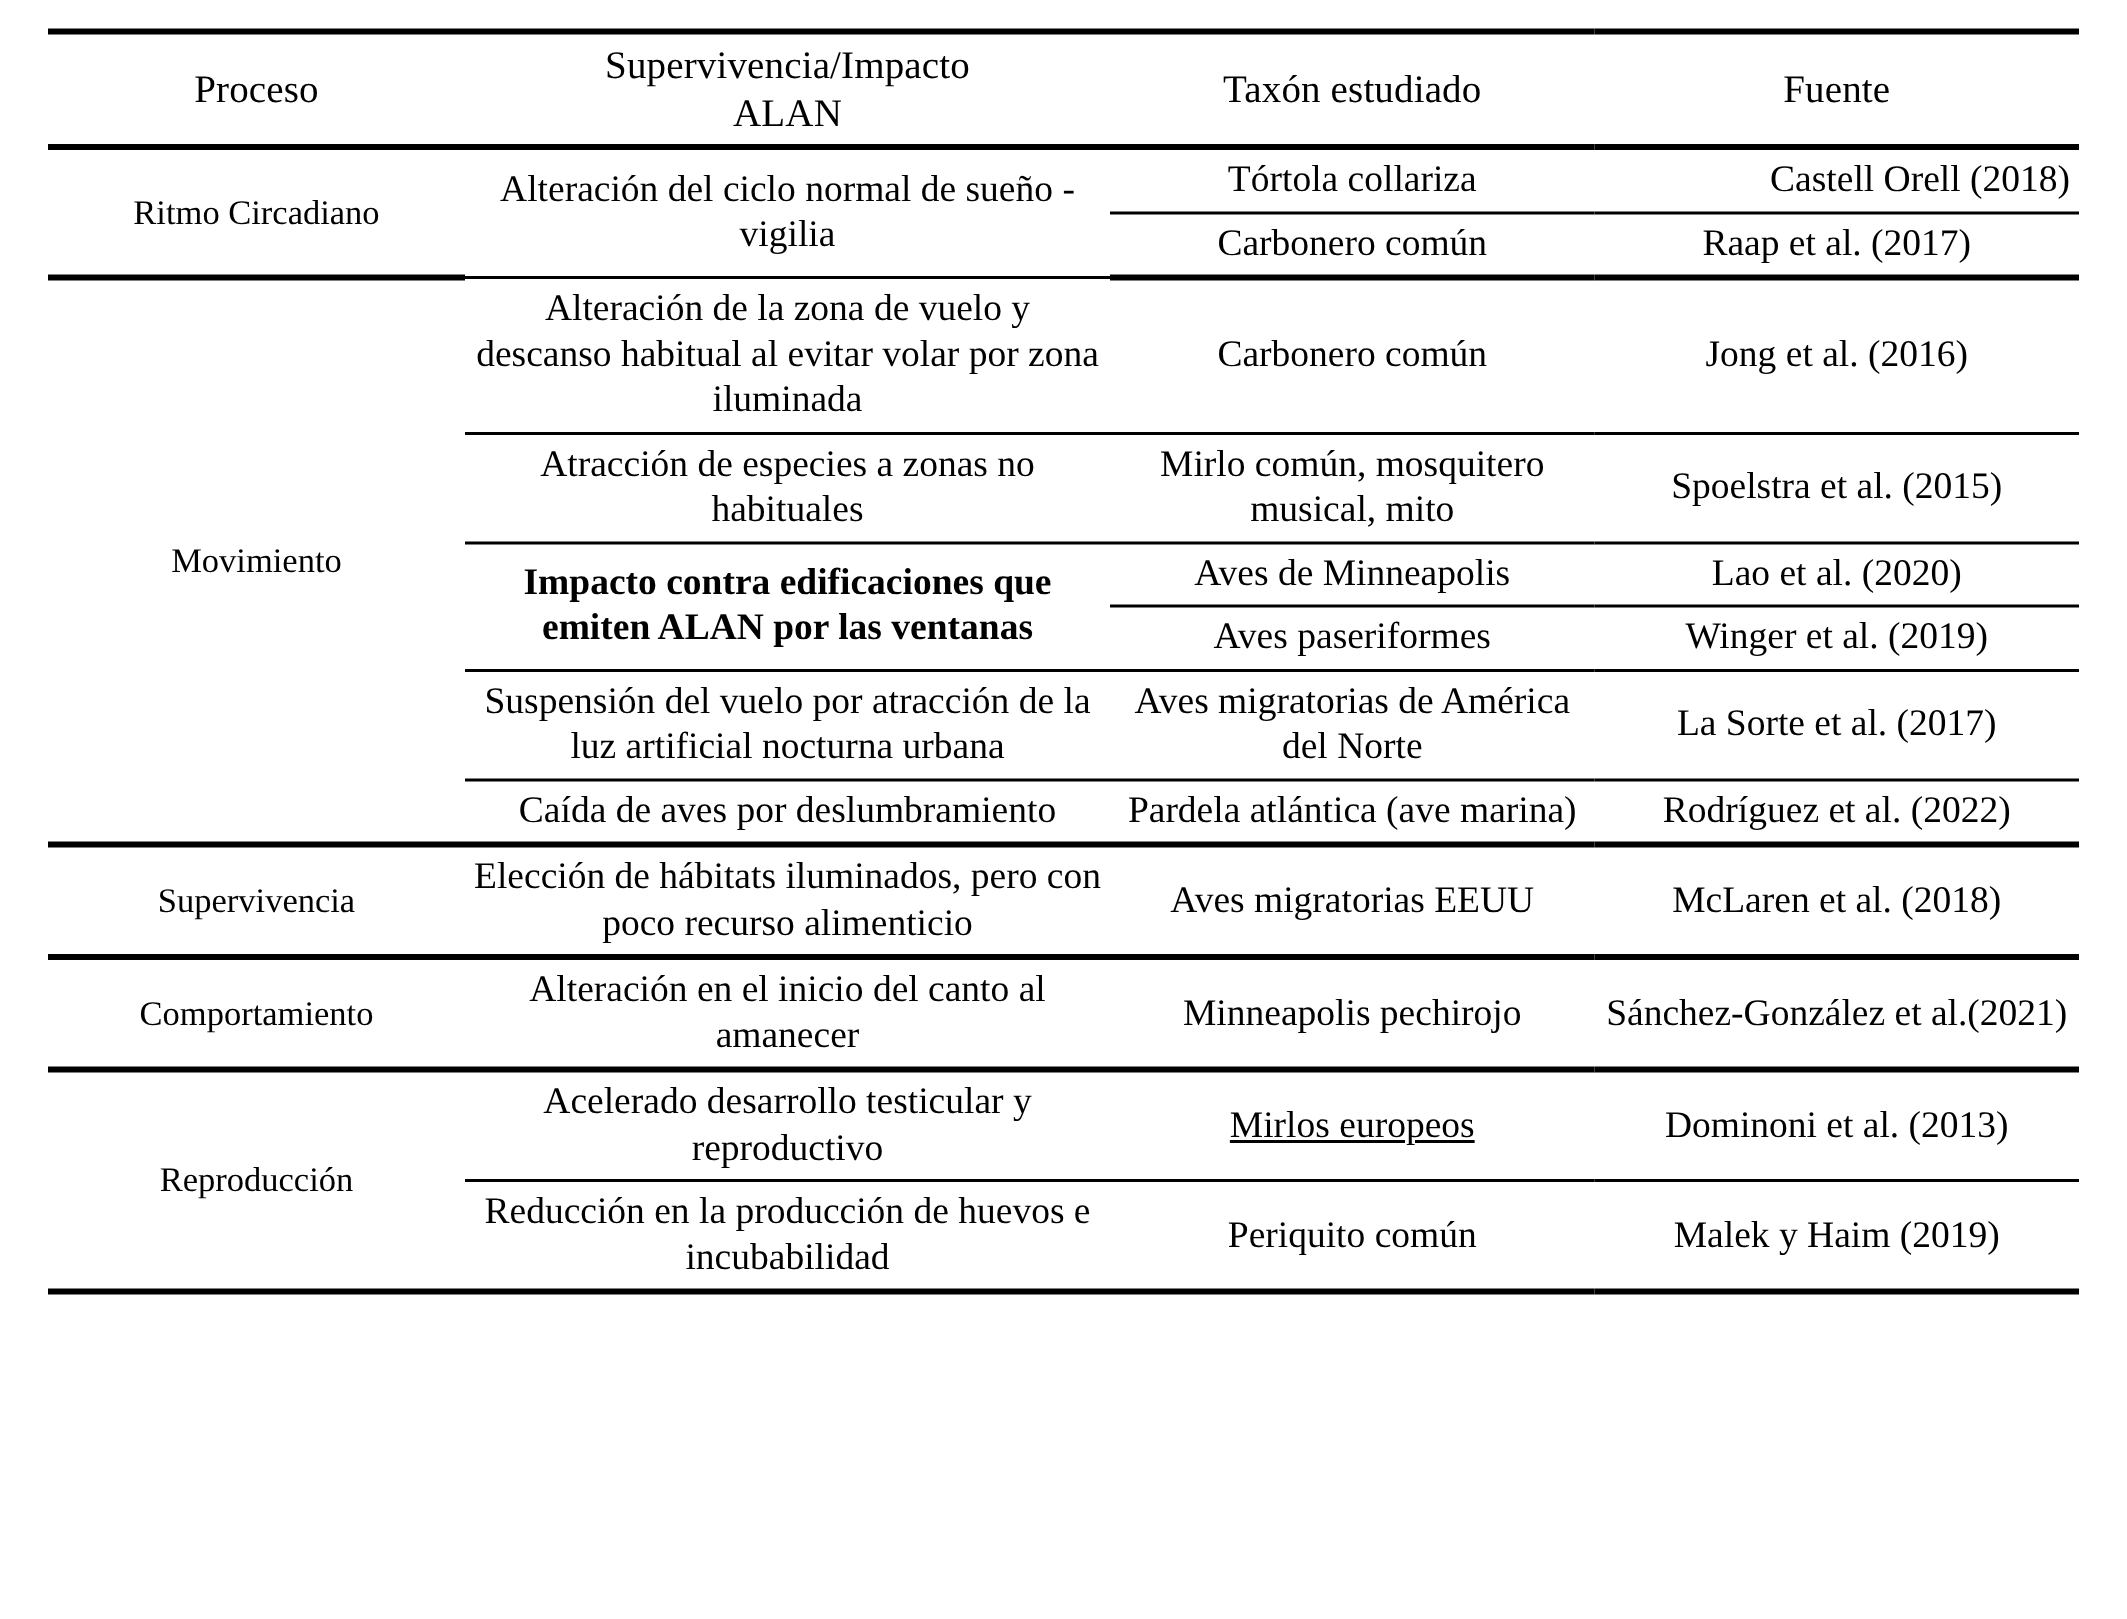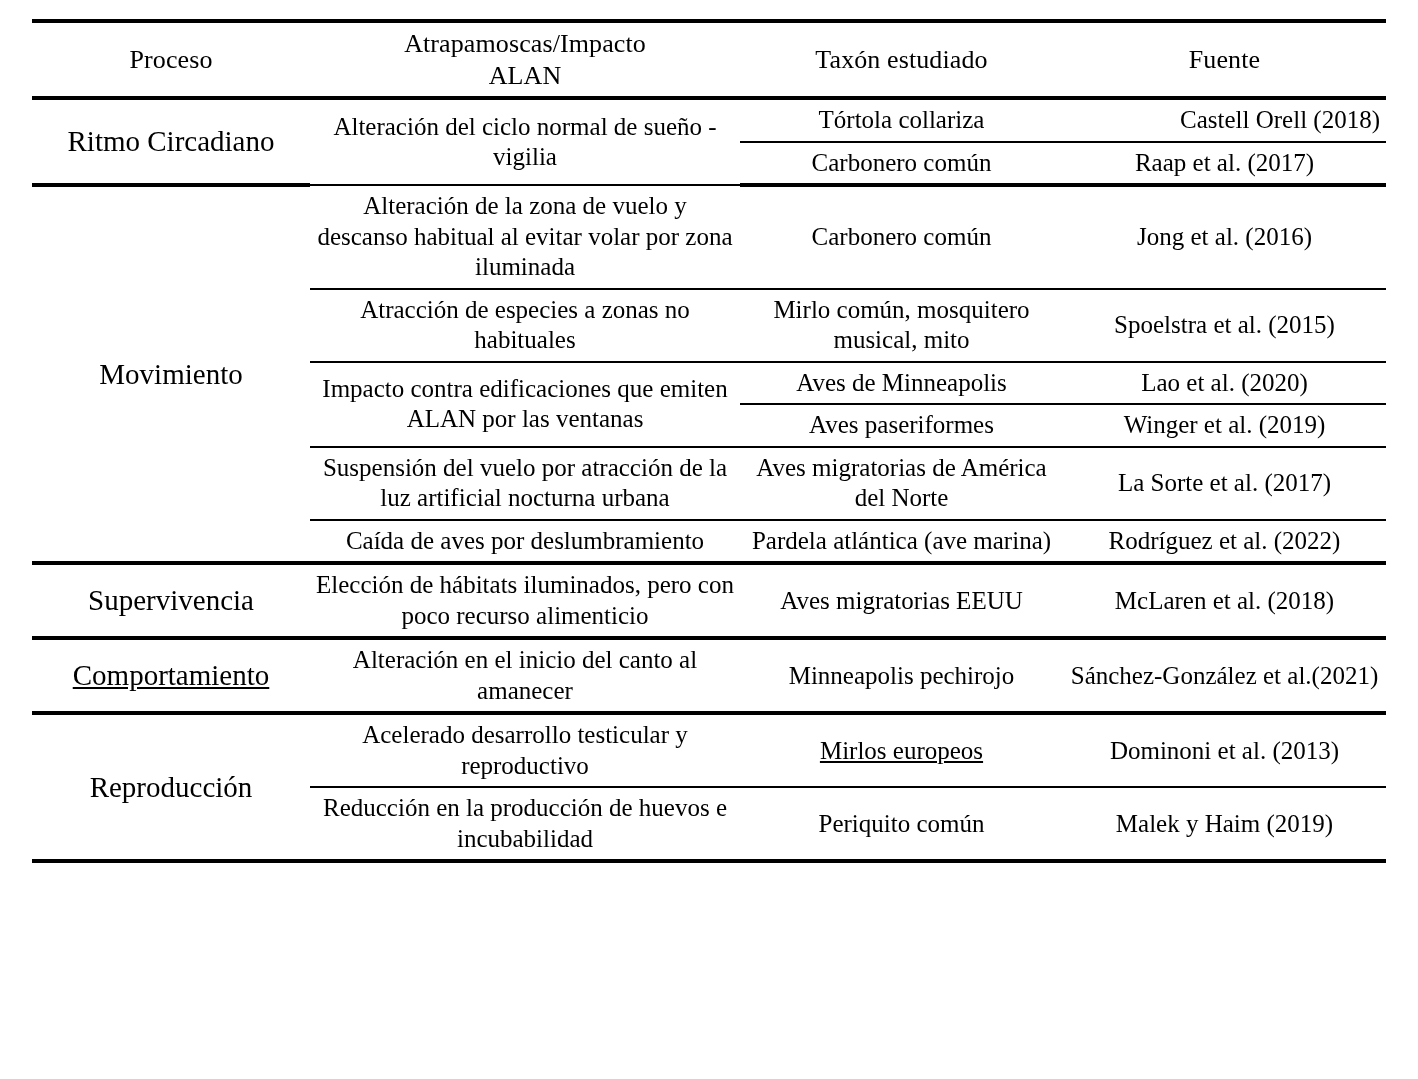--- a/index.html
+++ b/index.html
@@ -54,41 +54,41 @@
     font-weight: bold;
     font-size: 26px;
     padding-top: 12px;
     padding-bottom: 14px;
     letter-spacing: 0.1px;
   }
 
   thead tr.header-row th { border-bottom: 4px solid #000; }
 
   td.proceso-cell {
-    font-size: 29px;
+    font-size: 23px;
   }
 
   .nowrapline { display: block; }
 </style>
 </head>
 <body>
 
 <div class="table-wrap">
   <table class="alan-table">
     <colgroup>
       <col class="c-proceso">
       <col class="c-consecuencia">
       <col class="c-taxon">
       <col class="c-fuente">
     </colgroup>
     <thead>
       <tr class="header-row rule-top">
         <th>Proceso</th>
         <th>
-          <span class="nowrapline">Atrapamoscas/Impacto</span>
+          <span class="nowrapline">Supervivencia/Impacto</span>
           <span class="nowrapline">ALAN</span>
         </th>
         <th>Taxón estudiado</th>
         <th>Fuente</th>
       </tr>
     </thead>
     <tbody id="tbody">
         <tr>
           <td class="proceso-cell" rowspan="2" style="border-bottom: 4px solid rgb(0, 0, 0);">Ritmo Circadiano</td>
           <td rowspan="2" style="border-bottom: 2px solid rgb(0, 0, 0);">Alteración del ciclo normal de sueño - vigilia</td>
@@ -104,21 +104,21 @@
           <td rowspan="1" style="border-bottom: 2px solid rgb(0, 0, 0);">Alteración de la zona de vuelo y descanso habitual al evitar volar por zona iluminada</td>
           <td style="border-bottom: 2px solid rgb(0, 0, 0);">Carbonero común</td>
           <td style="border-bottom: 2px solid rgb(0, 0, 0);">Jong et al. (2016)</td>
         </tr>
         <tr>
           <td rowspan="1" style="border-bottom: 2px solid rgb(0, 0, 0);">Atracción de especies a zonas no habituales</td>
           <td style="border-bottom: 2px solid rgb(0, 0, 0);">Mirlo común, mosquitero musical, mito</td>
           <td style="border-bottom: 2px solid rgb(0, 0, 0);">Spoelstra et al. (2015)</td>
         </tr>
         <tr>
-          <td rowspan="2" style="border-bottom: 2px solid rgb(0, 0, 0);">Impacto contra edificaciones que emiten ALAN por las ventanas</td>
+          <td rowspan="2" style="border-bottom: 2px solid rgb(0, 0, 0); font-weight: bold;">Impacto contra edificaciones que emiten ALAN por las ventanas</td>
           <td style="border-bottom: 2px solid rgb(0, 0, 0);">Aves de Minneapolis</td>
           <td style="border-bottom: 2px solid rgb(0, 0, 0);">Lao et al. (2020)</td>
         </tr>
         <tr>
           <td style="border-bottom: 2px solid rgb(0, 0, 0);">Aves paseriformes</td>
           <td style="border-bottom: 2px solid rgb(0, 0, 0);">Winger et al. (2019)</td>
         </tr>
         <tr>
           <td rowspan="1" style="border-bottom: 2px solid rgb(0, 0, 0);">Suspensión del vuelo por atracción de la luz artificial nocturna urbana</td>
           <td style="border-bottom: 2px solid rgb(0, 0, 0);">Aves migratorias de América del Norte</td>
@@ -129,21 +129,21 @@
           <td style="border-bottom: 4px solid rgb(0, 0, 0);">Pardela atlántica (ave marina)</td>
           <td style="border-bottom: 4px solid rgb(0, 0, 0);">Rodríguez et al. (2022)</td>
         </tr>
         <tr>
           <td class="proceso-cell" rowspan="1" style="border-bottom: 4px solid rgb(0, 0, 0);">Supervivencia</td>
           <td rowspan="1" style="border-bottom: 4px solid rgb(0, 0, 0);">Elección de hábitats iluminados, pero con poco recurso alimenticio</td>
           <td style="border-bottom: 4px solid rgb(0, 0, 0);">Aves migratorias EEUU</td>
           <td style="border-bottom: 4px solid rgb(0, 0, 0);">McLaren et al. (2018)</td>
         </tr>
         <tr>
-          <td class="proceso-cell" rowspan="1" style="border-bottom: 4px solid rgb(0, 0, 0); text-decoration: underline;">Comportamiento</td>
+          <td class="proceso-cell" rowspan="1" style="border-bottom: 4px solid rgb(0, 0, 0);">Comportamiento</td>
           <td rowspan="1" style="border-bottom: 4px solid rgb(0, 0, 0);">Alteración en el inicio del canto al amanecer</td>
           <td style="border-bottom: 4px solid rgb(0, 0, 0);">Minneapolis pechirojo</td>
           <td style="border-bottom: 4px solid rgb(0, 0, 0);">Sánchez-González et al.(2021)</td>
         </tr>
         <tr>
           <td class="proceso-cell" rowspan="2" style="border-bottom: 4px solid rgb(0, 0, 0);">Reproducción</td>
           <td rowspan="1" style="border-bottom: 2px solid rgb(0, 0, 0);">Acelerado desarrollo testicular y reproductivo</td>
           <td style="border-bottom: 2px solid rgb(0, 0, 0); text-decoration: underline;">Mirlos europeos</td>
           <td style="border-bottom: 2px solid rgb(0, 0, 0);">Dominoni et al. (2013)</td>
         </tr>

